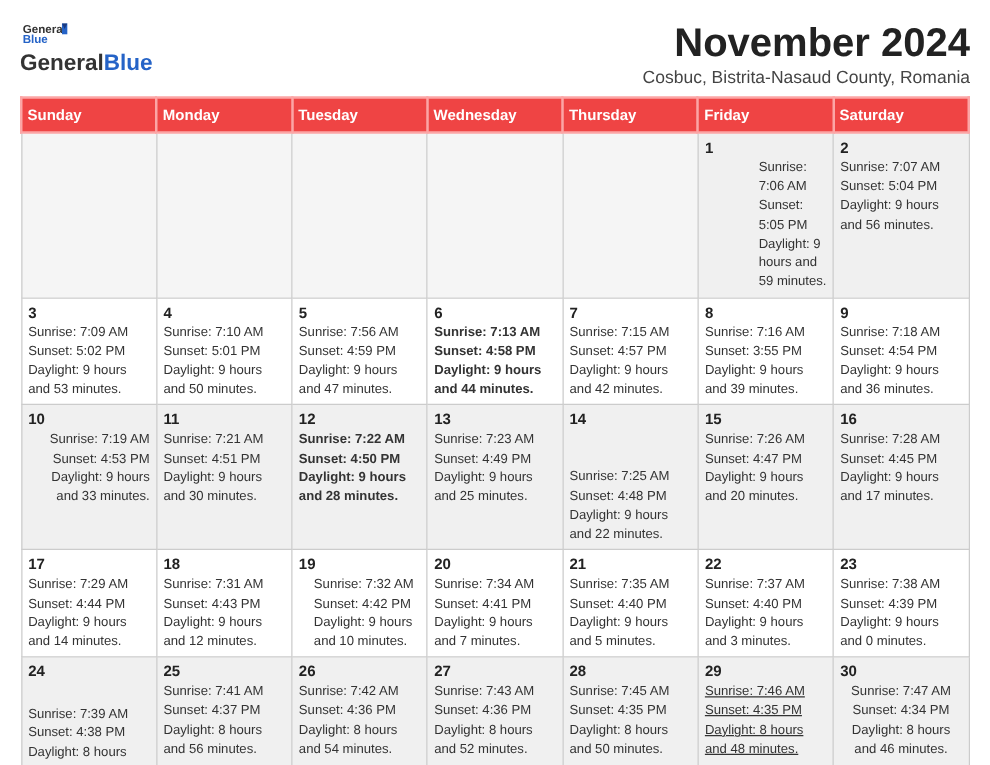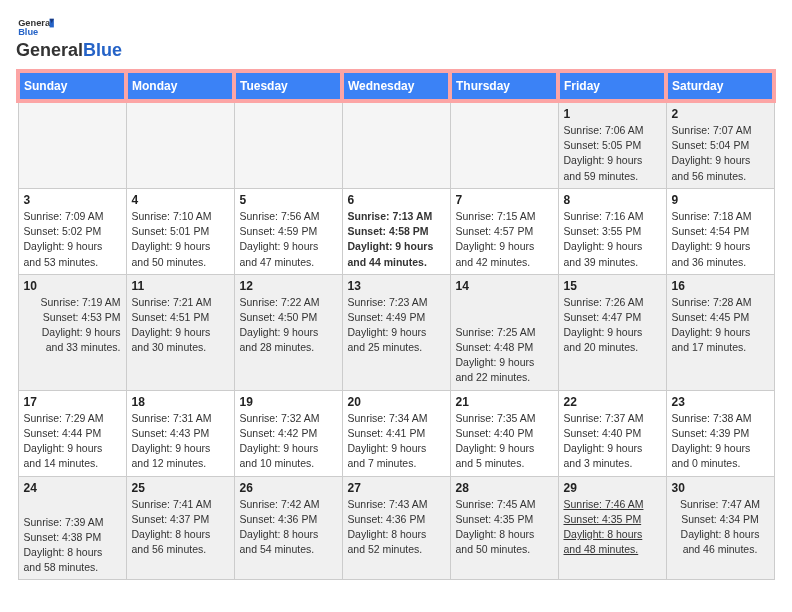--- a/index.html
+++ b/index.html
@@ -37,27 +37,27 @@
     .subtitle {
       font-size: 14px;
       color: #444;
     }
     .calendar {
       width: 100%;
       border-collapse: collapse;
       font-size: 11px;
     }
     .calendar th {
-      background: #3b82f6;
+      background: #ef4444;
       color: #fff;
       padding: 6px 4px;
       text-align: left;
       font-size: 12px;
       font-weight: bold;
-      border: 4px solid #fca5a5;
+      border: 2px solid #fca5a5;
     }
     .calendar td {
       border: 1px solid #ccc;
       vertical-align: top;
       padding: 4px 5px;
       width: 108px;
       min-height: 80px;
       background: #fff;
     }
     .calendar td.empty {
@@ -90,20 +90,24 @@
       <text x="0" y="14" font-size="13" font-weight="bold" fill="#333" font-family="Arial">General</text>
       <text x="0" y="26" font-size="13" font-weight="bold" fill="#2563c7" font-family="Arial">Blue</text>
       <polygon points="44,4 50,4 50,16 44,16" fill="#2563c7"></polygon>
       <polygon points="44,4 50,4 47,10" fill="#1a3a80"></polygon>
     </svg>
     <div style="display:flex; align-items:baseline; margin-top:2px;">
       <span style="font-size:18px; font-weight:bold; color:#333;">General</span>
       <span style="font-size:18px; font-weight:bold; color:#2563c7;">Blue</span>
     </div>
   </div>
+  <div class="title-area">
+    <div class="month-title">November 2024</div>
+    <div class="subtitle">Cosbuc, Bistrita-Nasaud County, Romania</div>
+  </div>
 </div>
 
 <table class="calendar">
   <thead>
     <tr>
     <th>Sunday</th>
         <th>Monday</th>
         <th>Tuesday</th>
         <th>Wednesday</th>
         <th>Thursday</th>
@@ -113,21 +117,21 @@
   </thead>
   <tbody id="calendar-body">
   <tr class="row-divider">
         <td class="empty"></td>
         <td class="empty"></td>
         <td class="empty"></td>
         <td class="empty"></td>
         <td class="empty"></td>
         <td class="shaded">
           <div class="day-num">1</div>
-          <div class="day-info" style="white-space: pre-line;">Sunrise: 7:06 AM
+          <div class="day-info" style="white-space: pre-line; margin-left: 43px;">Sunrise: 7:06 AM
 Sunset: 5:05 PM
 Daylight: 9 hours and 59 minutes.</div>
         </td>
         <td class="shaded">
           <div class="day-num">2</div>
           <div class="day-info" style="white-space: pre-line;">Sunrise: 7:07 AM
 Sunset: 5:04 PM
 Daylight: 9 hours and 56 minutes.</div>
         </td>
       </tr>
@@ -183,21 +187,21 @@
 Daylight: 9 hours and 33 minutes.</div>
         </td>
         <td class="shaded">
           <div class="day-num">11</div>
           <div class="day-info" style="white-space: pre-line;">Sunrise: 7:21 AM
 Sunset: 4:51 PM
 Daylight: 9 hours and 30 minutes.</div>
         </td>
         <td class="shaded">
           <div class="day-num">12</div>
-          <div class="day-info" style="white-space: pre-line;">Sunrise: 7:22 AM
+          <div class="day-info" style="white-space: pre-line; font-weight: bold;">Sunrise: 7:22 AM
 Sunset: 4:50 PM
 Daylight: 9 hours and 28 minutes.</div>
         </td>
         <td class="shaded">
           <div class="day-num">13</div>
           <div class="day-info" style="white-space: pre-line;">Sunrise: 7:23 AM
 Sunset: 4:49 PM
 Daylight: 9 hours and 25 minutes.</div>
         </td>
         <td class="shaded">
@@ -227,21 +231,21 @@
 Daylight: 9 hours and 14 minutes.</div>
         </td>
         <td>
           <div class="day-num">18</div>
           <div class="day-info" style="white-space: pre-line;">Sunrise: 7:31 AM
 Sunset: 4:43 PM
 Daylight: 9 hours and 12 minutes.</div>
         </td>
         <td>
           <div class="day-num">19</div>
-          <div class="day-info" style="white-space: pre-line;">Sunrise: 7:32 AM
+          <div class="day-info" style="white-space: pre-line; margin-left: 12px;">Sunrise: 7:32 AM
 Sunset: 4:42 PM
 Daylight: 9 hours and 10 minutes.</div>
         </td>
         <td>
           <div class="day-num">20</div>
           <div class="day-info" style="white-space: pre-line;">Sunrise: 7:34 AM
 Sunset: 4:41 PM
 Daylight: 9 hours and 7 minutes.</div>
         </td>
         <td>

